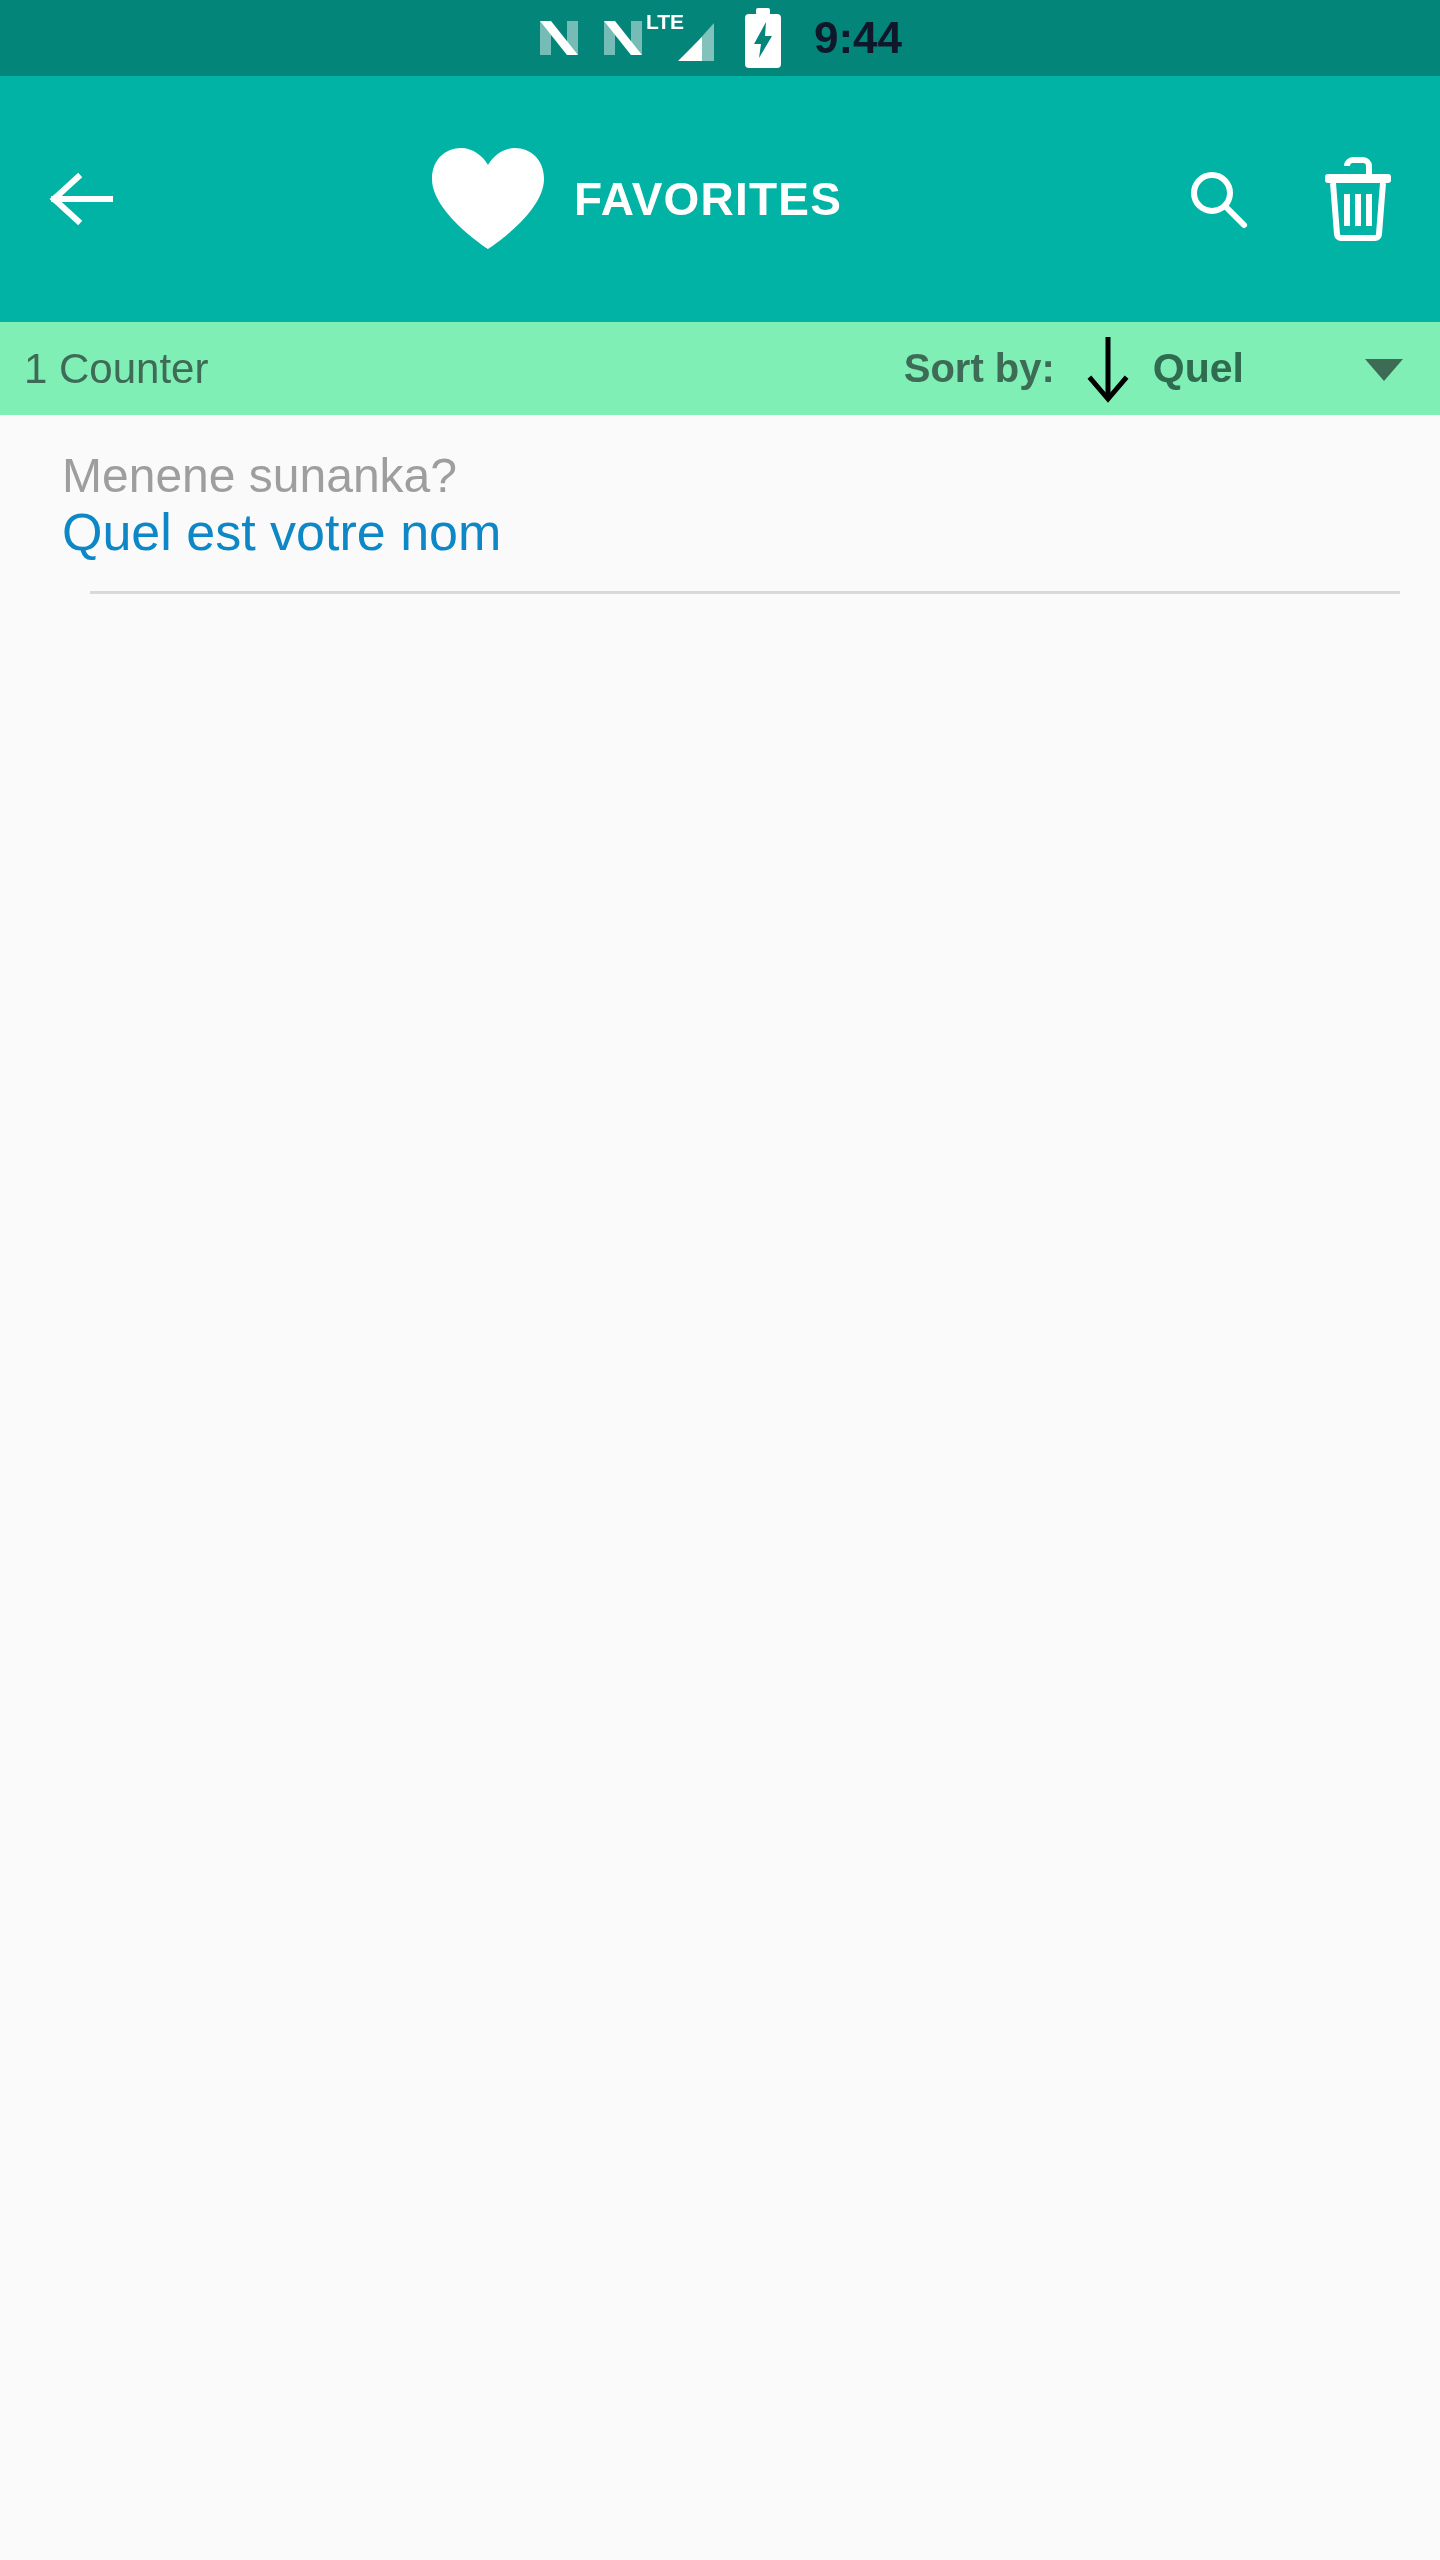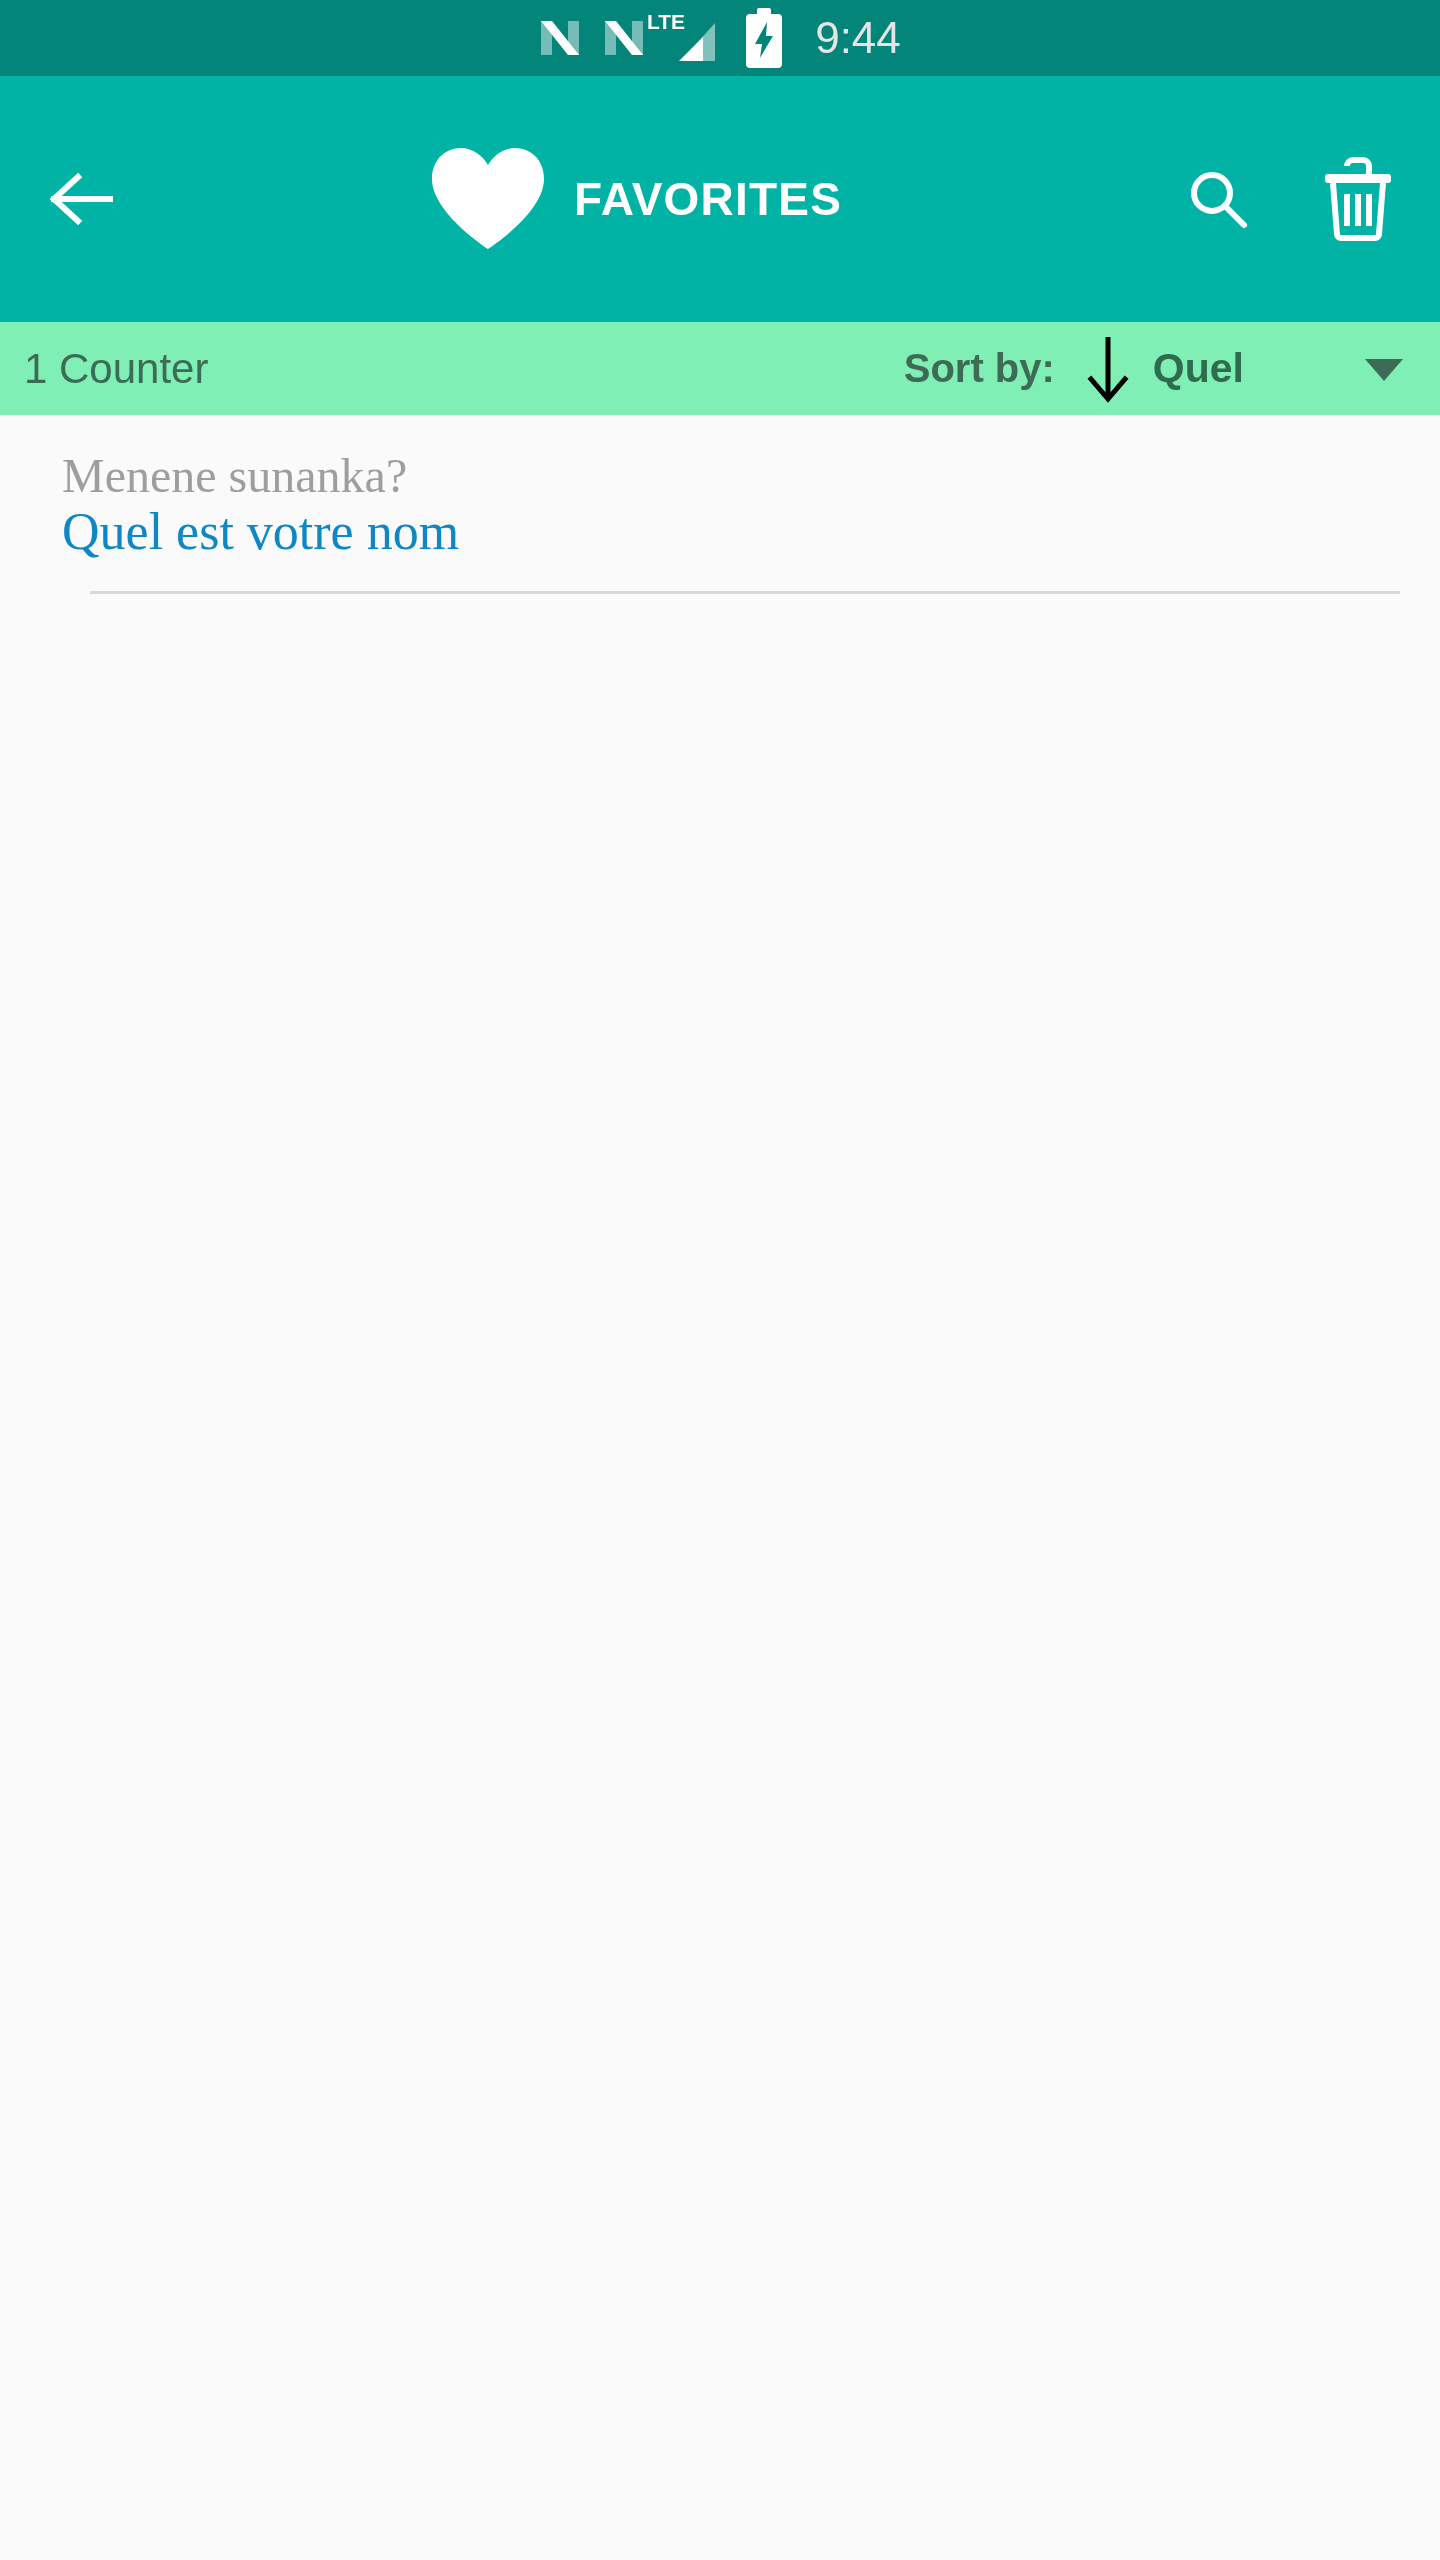--- a/index.html
+++ b/index.html
@@ -37,23 +37,23 @@
     display: block;
   }
   .status-right {
     display: flex;
     align-items: center;
     gap: 20px;
   }
   .signal-icon { display: block; }
   .battery-icon { display: block; }
   .status-time {
-    color: #e5e5e5;
+    color: #0f172a;
     font-size: 44px;
-    font-weight: 400;
+    font-weight: 700;
     letter-spacing: 0px;
     line-height: 1;
     margin-left: 8px;
     white-space: nowrap;
   }
 
   
   .app-bar {
     position: relative;
     height: 246px;
@@ -143,21 +143,20 @@
 
   
   .list {
     background: #FAFAFA;
     width: 100%;
   }
   .list-item {
     padding: 34px 12px 30px 62px;
     box-sizing: border-box;
     cursor: pointer;
-    font-family: Liberation Serif, serif;
   }
   .item-primary {
     color: #9E9E9E;
     font-size: 48px;
     font-weight: 400;
     line-height: 1.12;
     white-space: nowrap;
   }
   .item-secondary {
     color: #0D87C6;

